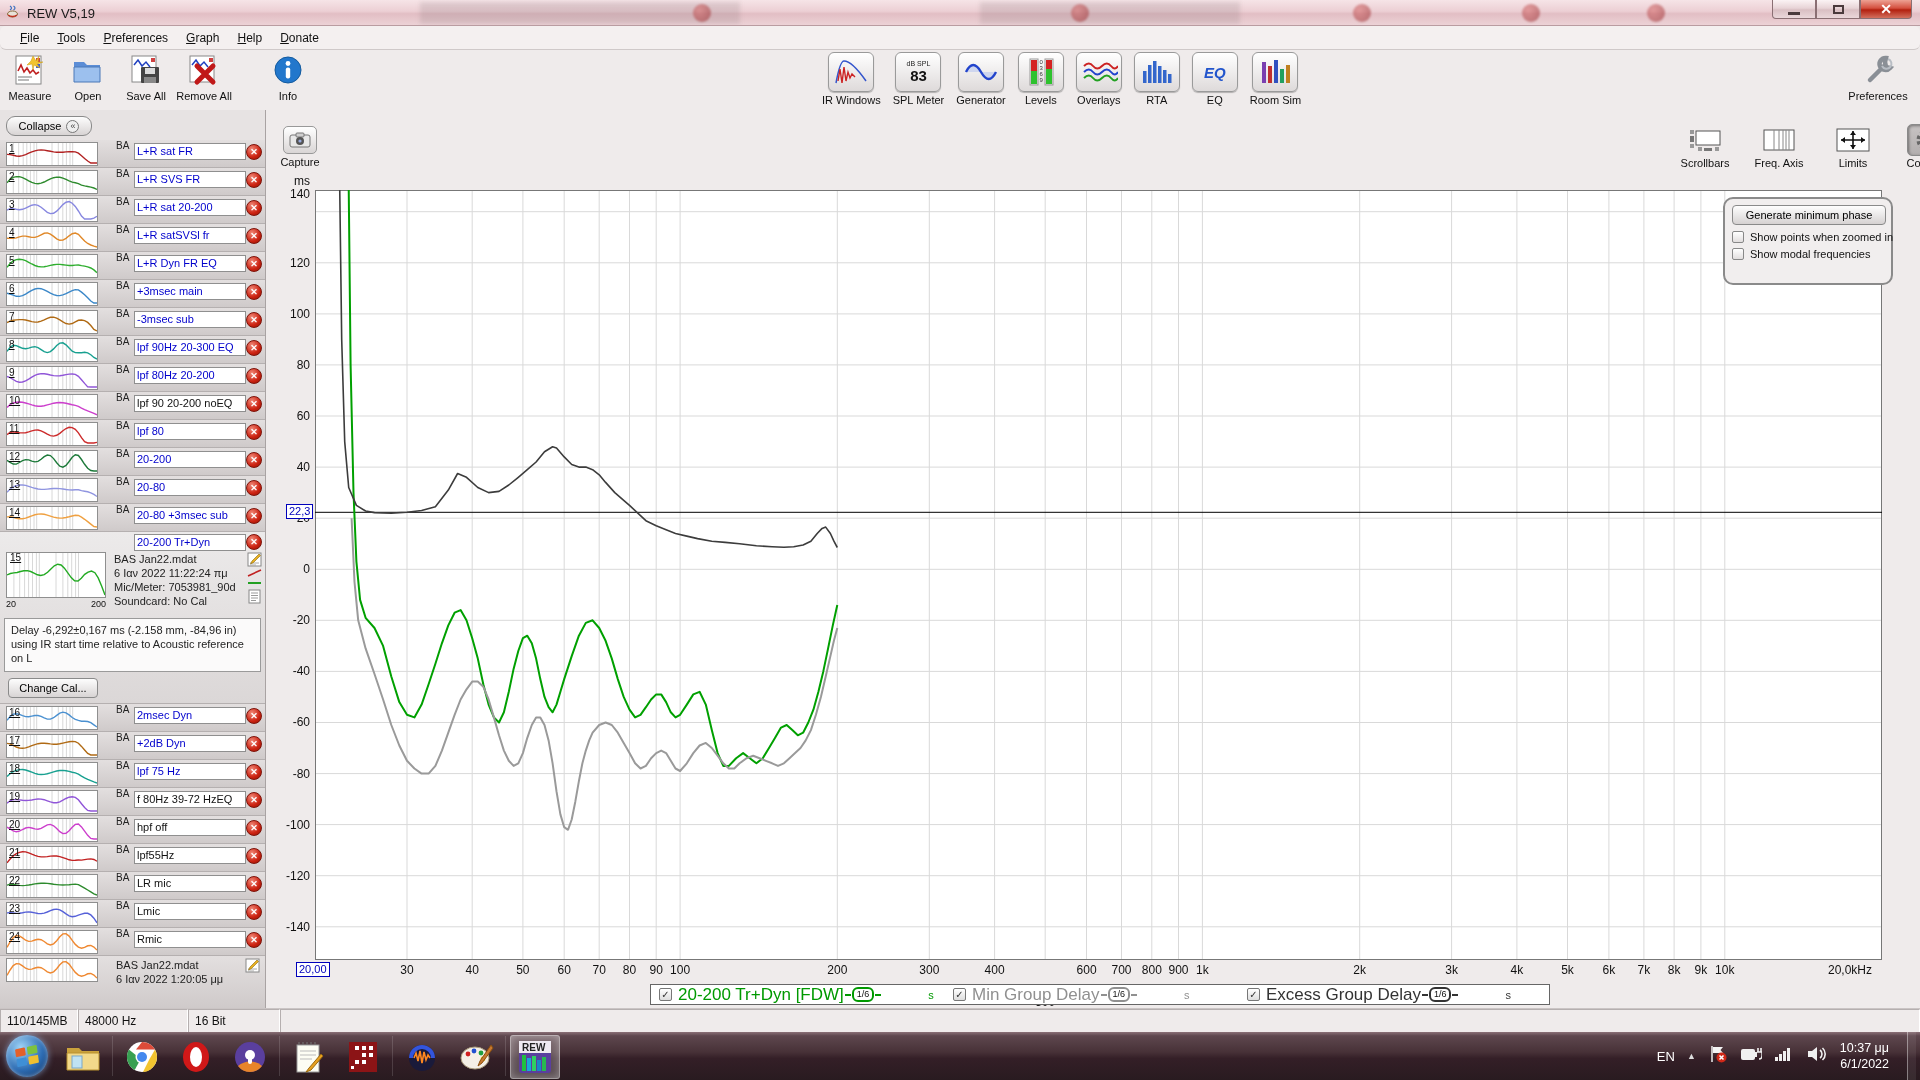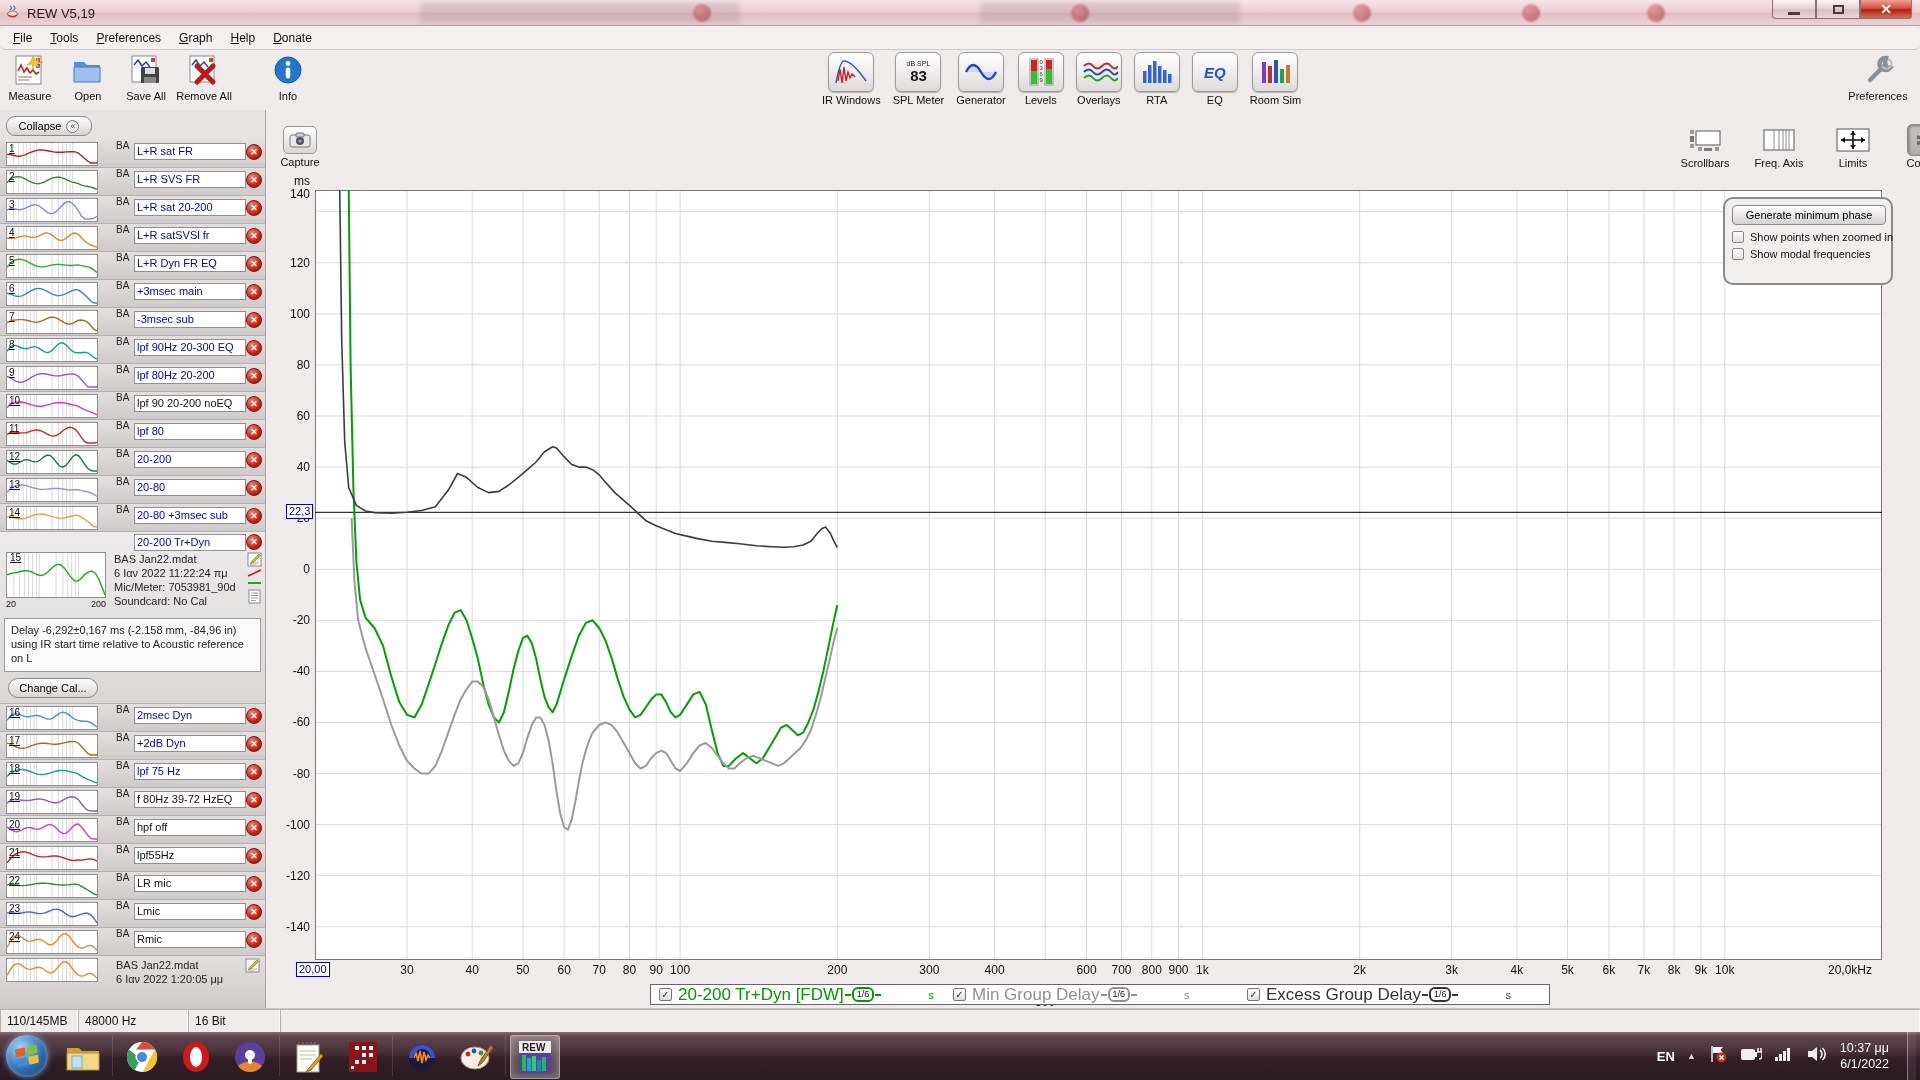--- a/index.html
+++ b/index.html
@@ -19,21 +19,21 @@
   .wbtn{width:44px;height:19px;border:1px solid #8a6f73;border-top:none;display:flex;align-items:center;justify-content:center;
     background:linear-gradient(#fbf3f4,#e8d4d7 45%,#d9bfc3 55%,#ead7da);color:#3a2a2c;font-size:12px;}
   .wbtn.min{border-radius:0 0 0 4px;}
   .wbtn.close{width:52px;border-radius:0 0 4px 0;
     background:linear-gradient(#eda193,#d4503f 45%,#b2200f 55%,#d3705e);color:#fff;font-size:14px;font-weight:bold;}
   .minbar{display:block;width:12px;height:3px;background:#4a3a3c;margin-top:8px;}
   .maxbox{display:block;width:11px;height:9px;border:2px solid #4a3a3c;}
 
   
   .menubar{position:absolute;left:0;top:26px;width:1920px;height:24px;background:#f4f0f0;
-    border-bottom:1px solid #cfc9c9;display:flex;align-items:center;padding-left:5px;gap:2px;border-radius:6px;}
+    border-bottom:1px solid #cfc9c9;display:flex;align-items:center;padding-left:12px;gap:2px;border-radius:6px;}
   .menu-item{font-size:12px;color:#111;padding:2px 8px;}
 
   
   .toolbar{position:absolute;left:0;top:50px;width:1920px;height:60px;background:#efebeb;}
   .tool-left-group{position:absolute;left:4px;top:2px;display:flex;gap:6px;}
   .tool-simple{width:52px;display:flex;flex-direction:column;align-items:center;}
   .tool-simple .ticon{width:38px;height:36px;display:flex;align-items:center;justify-content:center;}
   .tlabel{font-size:11px;color:#111;margin-top:2px;white-space:nowrap;}
   .tool-center-group{position:absolute;left:822px;top:2px;display:flex;gap:12px;}
   .tb-btn{display:flex;flex-direction:column;align-items:center;}
@@ -63,21 +63,21 @@
   .mdel{position:absolute;right:4px;top:4px;width:16px;height:16px;border-radius:50%;
     background:radial-gradient(circle at 35% 30%,#f08a7a,#cc2211 60%,#8f1505);color:#fff;font-size:9px;font-weight:bold;
     display:flex;align-items:center;justify-content:center;border:1px solid #7d130a;}
   .sel-block{position:relative;width:266px;height:172px;background:linear-gradient(#eceaea,#dbd7d7);border-bottom:1px solid #b5b0b0;}
   .sel-thumb{position:absolute;left:6px;top:20px;width:100px;height:46px;background:#fff;border:1px solid #8f8f8f;}
   .sel-axis{position:absolute;left:6px;top:67px;width:100px;display:flex;justify-content:space-between;font-size:9px;color:#111;}
   .sel-info{position:absolute;left:114px;top:20px;width:130px;font-size:11px;line-height:14px;color:#222;white-space:nowrap;overflow:hidden;}
   .sel-icons{position:absolute;right:3px;top:20px;width:17px;display:flex;flex-direction:column;gap:2px;align-items:center;}
   .delay-box{position:absolute;left:4px;top:86px;width:257px;height:54px;border:1px solid #9a9a9a;background:#fbfafa;
     font-size:11px;line-height:14px;padding:4px 6px;color:#222;}
-  .changecal{position:absolute;left:8px;top:146px;width:90px;height:20px;border:1px solid #8a8a8a;border-radius:10px;
+  .changecal{position:absolute;left:8px;top:146px;width:90px;height:20px;border:1px solid #8a8a8a;border-radius:4px;
     background:linear-gradient(#fdfdfd,#d8d4d4);font-size:11px;display:flex;align-items:center;justify-content:center;}
   .bot-info{position:relative;width:266px;height:52px;background:linear-gradient(#e3dfdf,#cfcaca);}
 
   
   .graph-pane{position:absolute;left:266px;top:0;width:1654px;height:898px;}
   .capture-btn{position:absolute;left:17px;top:16px;width:34px;height:28px;border:1px solid #999;border-radius:5px;
     background:linear-gradient(#fff,#d9d5d5);display:flex;align-items:center;justify-content:center;}
   .capture-label{position:absolute;left:2px;top:46px;width:64px;text-align:center;font-size:11px;color:#111;}
   .ms-label{position:absolute;left:0px;top:64px;width:44px;text-align:right;font-size:12px;color:#111;}
   #tabs{position:absolute;left:414px;top:30px;display:flex;}
@@ -123,21 +123,21 @@
   .taskbar{position:absolute;left:0;top:1032px;width:1920px;height:48px;
     background:linear-gradient(180deg,#8a7077 0%,#5e474e 8%,#473137 42%,#341f27 55%,#291b20 100%);display:flex;align-items:center;}
   .startorb{width:42px;height:42px;border-radius:50%;margin:0 8px 0 6px;position:relative;flex:none;
     background:radial-gradient(circle at 35% 30%,#9fd4f7,#2e6db4 55%,#123a6e 90%);box-shadow:0 0 6px rgba(160,200,255,.6),inset 0 0 4px rgba(255,255,255,.5);}
   .flagwrap{position:absolute;left:10px;top:12px;transform:rotate(-8deg) skewY(-4deg);display:grid;grid-template-columns:10px 10px;grid-gap:2px;}
   .flagwrap div{width:10px;height:8px;border-radius:1px;}
   .tbtn{width:50px;height:44px;margin:2px 2px 0 2px;border-radius:3px;display:flex;align-items:center;justify-content:center;flex:none;}
   .tbtn.active{background:rgba(255,255,255,.22);border:1px solid rgba(255,255,255,.45);box-shadow:inset 0 0 8px rgba(255,255,255,.35);}
   .tsep{width:1px;height:40px;background:rgba(255,255,255,.14);margin:0 2px;flex:none;}
   .tray{margin-left:auto;display:flex;align-items:center;gap:12px;padding-right:4px;}
-  .tray-lang{color:#fff;font-size:13px;font-weight:bold;}
+  .tray-lang{color:#fff;font-size:13px;}
   .tray-arrow{color:#ddd;font-size:9px;}
   .clock{color:#fff;font-size:12.5px;text-align:right;line-height:16px;}
   .showdesk{width:9px;height:48px;border-left:1px solid rgba(255,255,255,.4);background:rgba(255,255,255,.07);margin-left:6px;}
 </style>
 </head>
 <body>
 
 <div id="root">
 
   <div class="titlebar">

